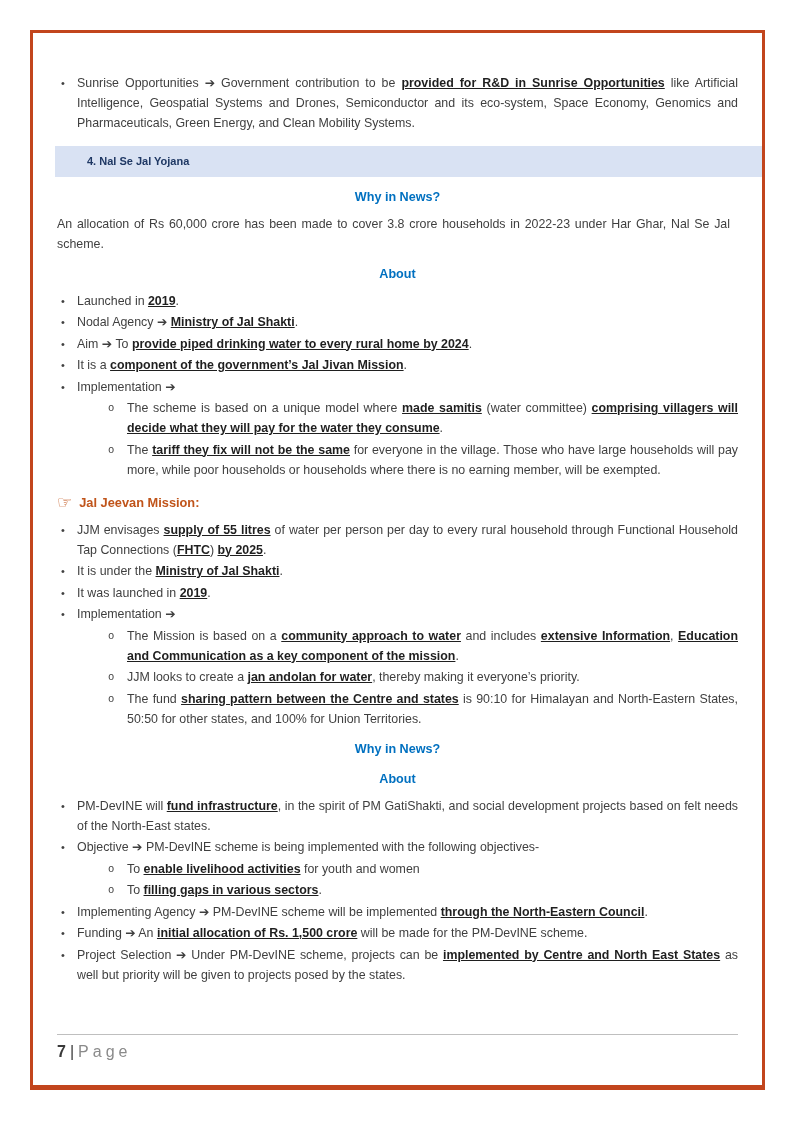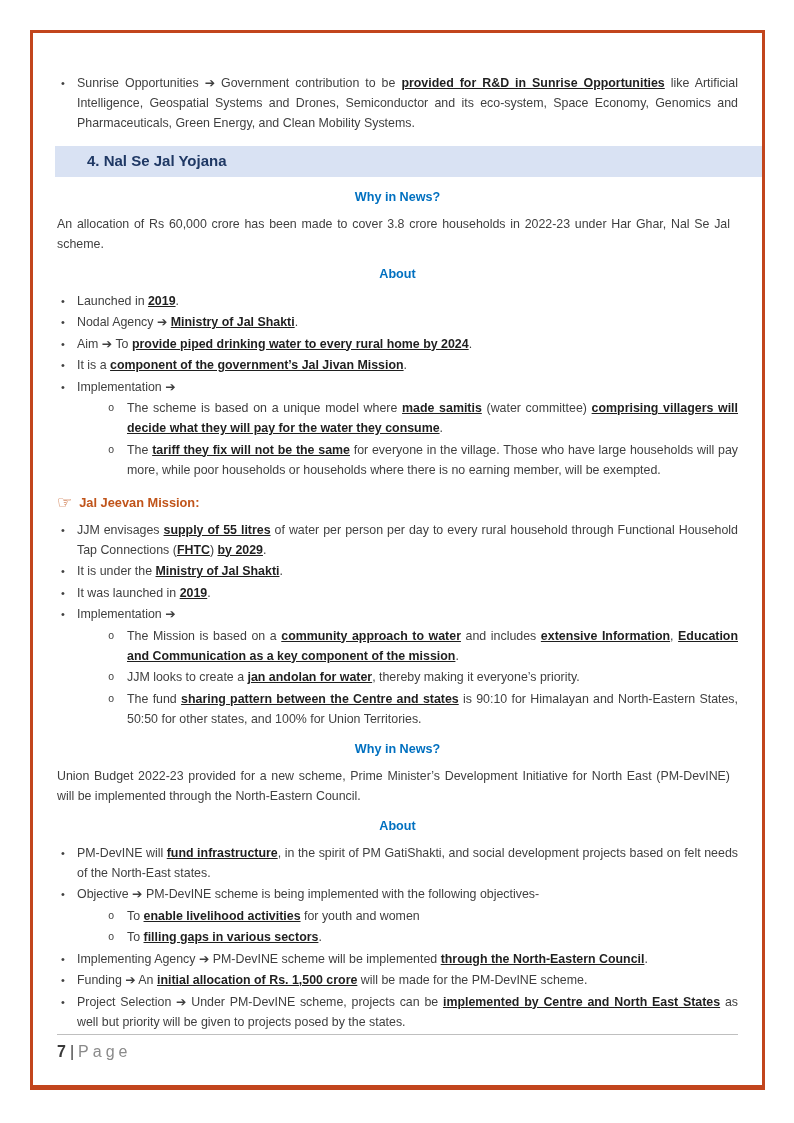--- a/index.html
+++ b/index.html
@@ -36,21 +36,21 @@
   
   .li{display:flex;margin:1.5px 0;text-align:justify;}
   .li .mk{flex:0 0 20px;padding-left:4px;box-sizing:border-box;color:#404040;font-size:11px;}
   .li .tx{flex:1 1 auto;}
   .li2{margin-left:47px;}
   .li2 .mk{flex:0 0 23px;font-family:"Liberation Mono","DejaVu Sans Mono",monospace;font-size:10.5px;color:#404040;}
   
   .band{
     background:var(--band-bg);
     color:var(--band-text);
-    font-weight:bold;font-size:15px;
+    font-weight:bold;font-size:11px;
     padding:5px 0 6px 32px;
     margin:13px -24px 7px -2px;
   }
   .bluehead{
     color:var(--blue-head);font-weight:bold;font-size:12.6px;
     margin:10px 0 2px 0;
     text-align:center;
   }
   .para{margin:7px 8px 9px 0;text-align:justify;}
   .orangehead{
@@ -121,21 +121,21 @@
     </div>
 
     <div class="orangehead">
       <span class="hand">☞</span>
       <span>Jal Jeevan Mission:</span>
     </div>
 
     <div class="list">
       <div class="li">
         <span class="mk">•</span>
-        <div class="tx"><span>JJM envisages </span><span class="r-bu">supply of 55 litres</span><span> of water per person per day to every rural household through Functional Household Tap Connections (</span><span class="r-bu">FHTC</span><span>) </span><span class="r-bu">by 2029</span><span>.</span></div>
+        <div class="tx"><span>JJM envisages </span><span class="r-bu">supply of 55 litres</span><span> of water per person per day to every rural household through Functional Household Tap Connections (</span><span class="r-bu">FHTC</span><span>) </span><span class="r-bu">by 2025</span><span>.</span></div>
       </div>
       <div class="li">
         <span class="mk">•</span>
         <div class="tx"><span>It is under the </span><span class="r-bu">Ministry of Jal Shakti</span><span>.</span></div>
       </div>
       <div class="li">
         <span class="mk">•</span>
         <div class="tx"><span>It was launched in </span><span class="r-bu">2019</span><span>.</span></div>
       </div>
       <div class="li">
@@ -151,21 +151,20 @@
         <div class="tx"><span>JJM looks to create a </span><span class="r-bu">jan andolan for water</span><span>, thereby making it everyone’s priority.</span></div>
       </div>
       <div class="li li2">
         <span class="mk">o</span>
         <div class="tx"><span>The fund </span><span class="r-bu">sharing pattern between the Centre and states</span><span> is 90:10 for Himalayan and North-Eastern States, 50:50 for other states, and 100% for Union Territories.</span></div>
       </div>
     </div>
 
 
     <div class="bluehead">Why in News?</div>
-    <div class="para">Union Budget 2022-23 provided for a new scheme, Prime Minister’s Development Initiative for North East (PM-DevINE) will be implemented through the North-Eastern Council.</div>
     <div class="bluehead">About</div>
 
     <div class="list">
       <div class="li">
         <span class="mk">•</span>
         <div class="tx"><span>PM-DevINE will </span><span class="r-bu">fund infrastructure</span><span>, in the spirit of PM GatiShakti, and social development projects based on felt needs of the North-East states.</span></div>
       </div>
       <div class="li">
         <span class="mk">•</span>
         <div class="tx"><span>Objective ➔ PM-DevINE scheme is being implemented with the following objectives-</span></div>

